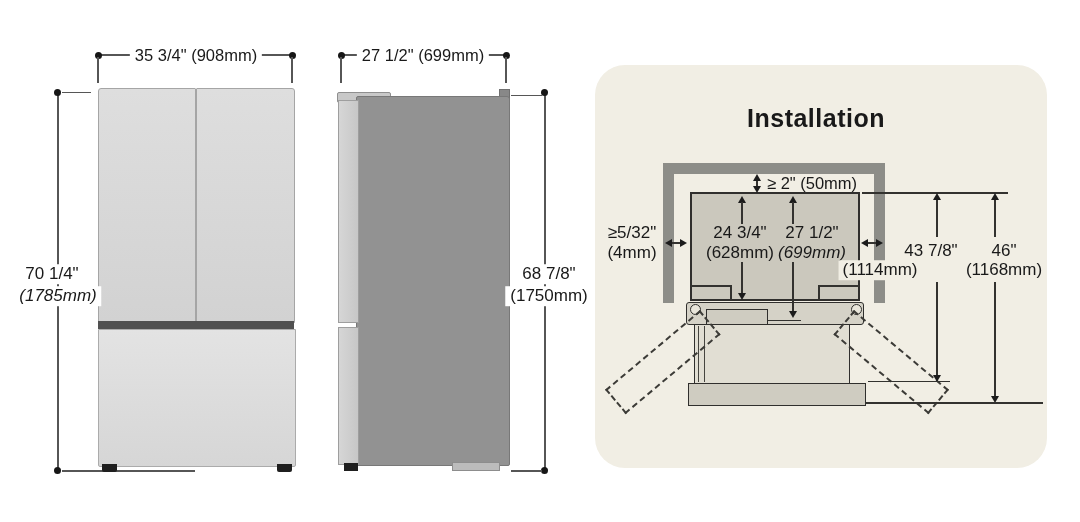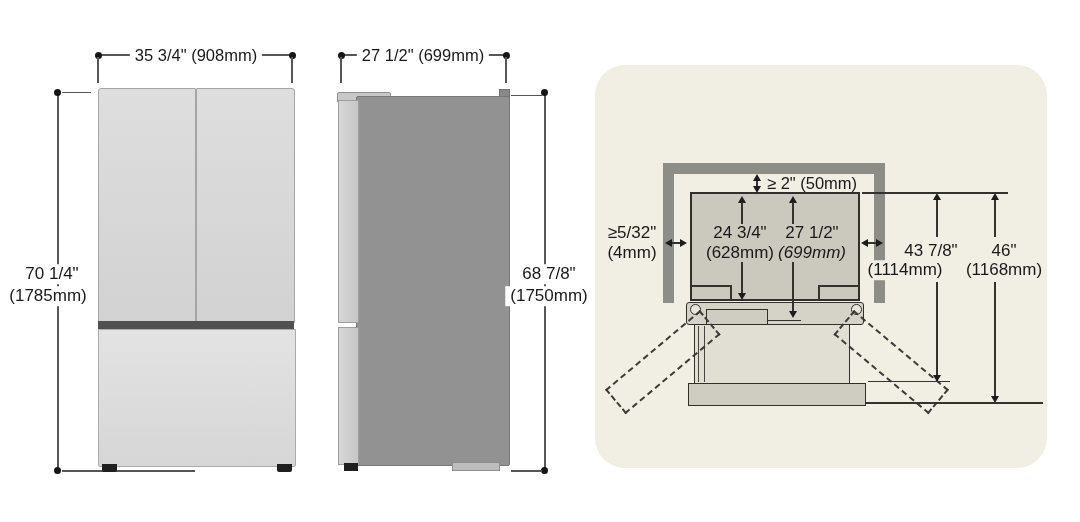--- a/index.html
+++ b/index.html
@@ -51,21 +51,21 @@
 
     <div class="abs" style="left:98px;top:88px;width:96px;height:233px;background:linear-gradient(180deg,#dedede,#d2d2d2);border:1px solid #a5a5a5;border-radius:3px 1px 0 0;"></div>
     <div class="abs" style="left:196px;top:88px;width:97px;height:233px;background:linear-gradient(180deg,#dedede,#d2d2d2);border:1px solid #a5a5a5;border-radius:1px 3px 0 0;"></div>
     <div class="abs" style="left:98px;top:321px;width:196px;height:8px;background:#505050;"></div>
     <div class="abs" style="left:98px;top:329px;width:196px;height:136px;background:linear-gradient(180deg,#e3e3e3,#d6d6d6);border:1px solid #ababab;border-radius:0 0 2px 2px;"></div>
     <div class="abs" style="left:102px;top:464px;width:15px;height:8px;background:#1f1f1f;border-radius:0 0 2px 2px;"></div>
     <div class="abs" style="left:277px;top:464px;width:15px;height:8px;background:#1f1f1f;border-radius:0 0 2px 2px;"></div>
 
     <div class="lbl sz-one mw" style="left:196px;top:55px;">35 3/4" (908mm)</div>
     <div class="lbl sz-main mw" style="left:52px;top:274px;">70 1/4"</div>
-    <div class="lbl sz-sub mw" style="left:48px;top:296px;">(1785mm)</div>
+    <div class="lbl sz-sub mw" style="left:58px;top:296px;font-style:italic;">(1785mm)</div>
   </div>
 
   <div>
 
     <div class="hline" style="left:344px;top:54px;width:162px;height:1.5px;"></div>
     <div class="dot" style="left:338px;top:52px;"></div>
     <div class="dot" style="left:503px;top:52px;"></div>
     <div class="vline" style="left:340px;top:57px;width:1.5px;height:26px;"></div>
     <div class="vline" style="left:505px;top:57px;width:1.5px;height:26px;"></div>
 
@@ -82,20 +82,21 @@
     <div class="abs" style="left:338px;top:327px;width:19px;height:136px;background:linear-gradient(90deg,#d6d6d6,#c7c7c7);border:1px solid #9e9e9e;"></div>
     <div class="abs" style="left:344px;top:463px;width:14px;height:8px;background:#1f1f1f;"></div>
     <div class="abs" style="left:452px;top:462px;width:46px;height:7px;background:#bcbcbc;border:1px solid #8d8d8d;"></div>
 
     <div class="lbl sz-one mw" style="left:423px;top:55px;">27 1/2" (699mm)</div>
     <div class="lbl sz-main mw" style="left:549px;top:274px;">68 7/8"</div>
     <div class="lbl sz-sub mw" style="left:549px;top:296px;">(1750mm)</div>
   </div>
 
   <div class="abs" style="left:595px;top:65px;width:452px;height:403px;background:#f1eee4;border-radius:30px;"></div>
+  <div class="lbl" style="left:816px;top:118px;font-size:25px;font-weight:600;letter-spacing:0.5px;">Installation</div>
 
   <div class="wall" style="left:663px;top:163px;width:222px;height:11px;"></div>
   <div class="wall" style="left:663px;top:163px;width:11px;height:140px;"></div>
   <div class="wall" style="left:874px;top:163px;width:11px;height:140px;"></div>
 
   <div class="shape" style="left:690px;top:192px;width:170px;height:109px;border-width:2px;background:#cbc8bd;box-sizing:border-box;"></div>
   <div class="iline" style="left:691px;top:285px;width:41px;height:1.5px;"></div>
   <div class="iline" style="left:730px;top:285px;width:1.5px;height:15px;"></div>
   <div class="iline" style="left:818px;top:285px;width:41px;height:1.5px;"></div>
   <div class="iline" style="left:818px;top:285px;width:1.5px;height:15px;"></div>
@@ -144,17 +145,17 @@
   <div class="iline" style="left:936.3px;top:200px;width:1.5px;height:37px;"></div>
   <div class="iline" style="left:936.3px;top:282px;width:1.5px;height:94px;"></div>
   <div class="arr a-down" style="left:933px;top:375px;"></div>
   <div class="iline" style="left:868px;top:380.5px;width:82px;height:1.5px;"></div>
   <div class="arr a-up" style="left:991px;top:193px;"></div>
   <div class="iline" style="left:994.3px;top:200px;width:1.5px;height:37px;"></div>
   <div class="iline" style="left:994.3px;top:282px;width:1.5px;height:115px;"></div>
   <div class="arr a-down" style="left:991px;top:396px;"></div>
   <div class="iline" style="left:866px;top:402px;width:177px;height:1.5px;"></div>
   <div class="lbl sz-main mb" style="left:931px;top:251px;">43 7/8"</div>
-  <div class="lbl sz-sub mb" style="left:905px;top:270px;">(1114mm)</div>
+  <div class="lbl sz-sub mb" style="left:880px;top:270px;">(1114mm)</div>
   <div class="lbl sz-main mb" style="left:1004px;top:251px;">46"</div>
   <div class="lbl sz-sub mb" style="left:1004px;top:270px;">(1168mm)</div>
 
 </div>
 
 </body></html>

